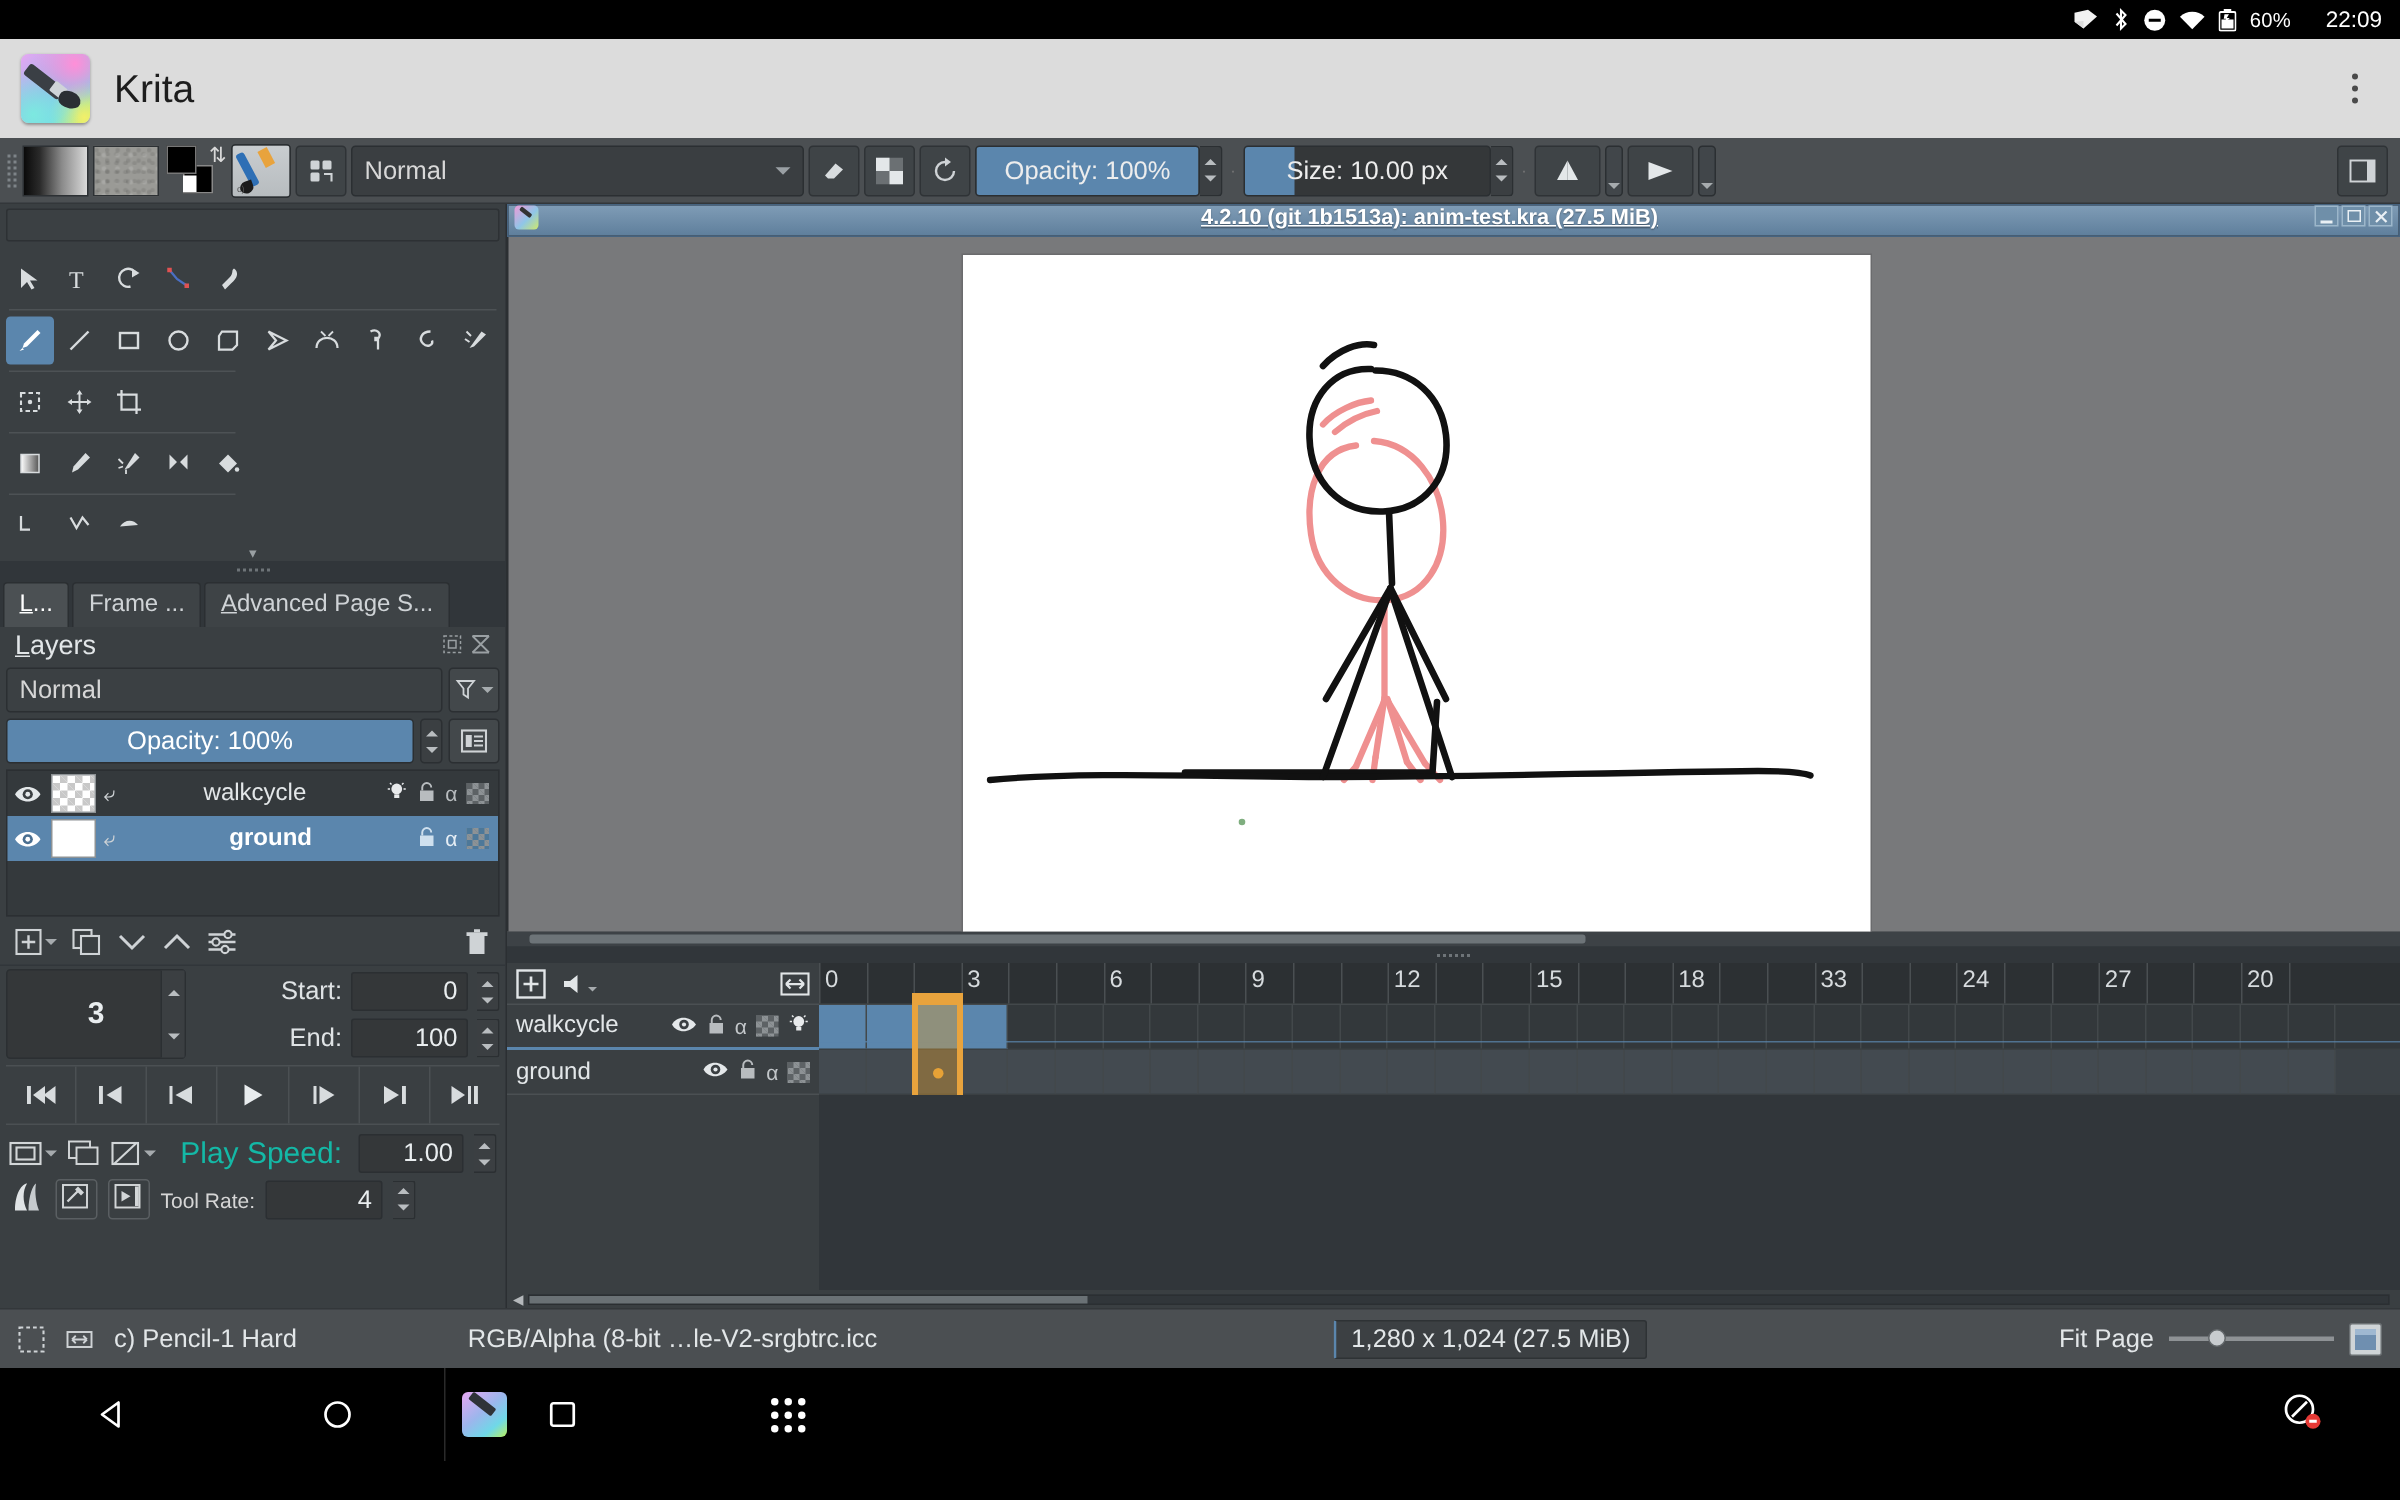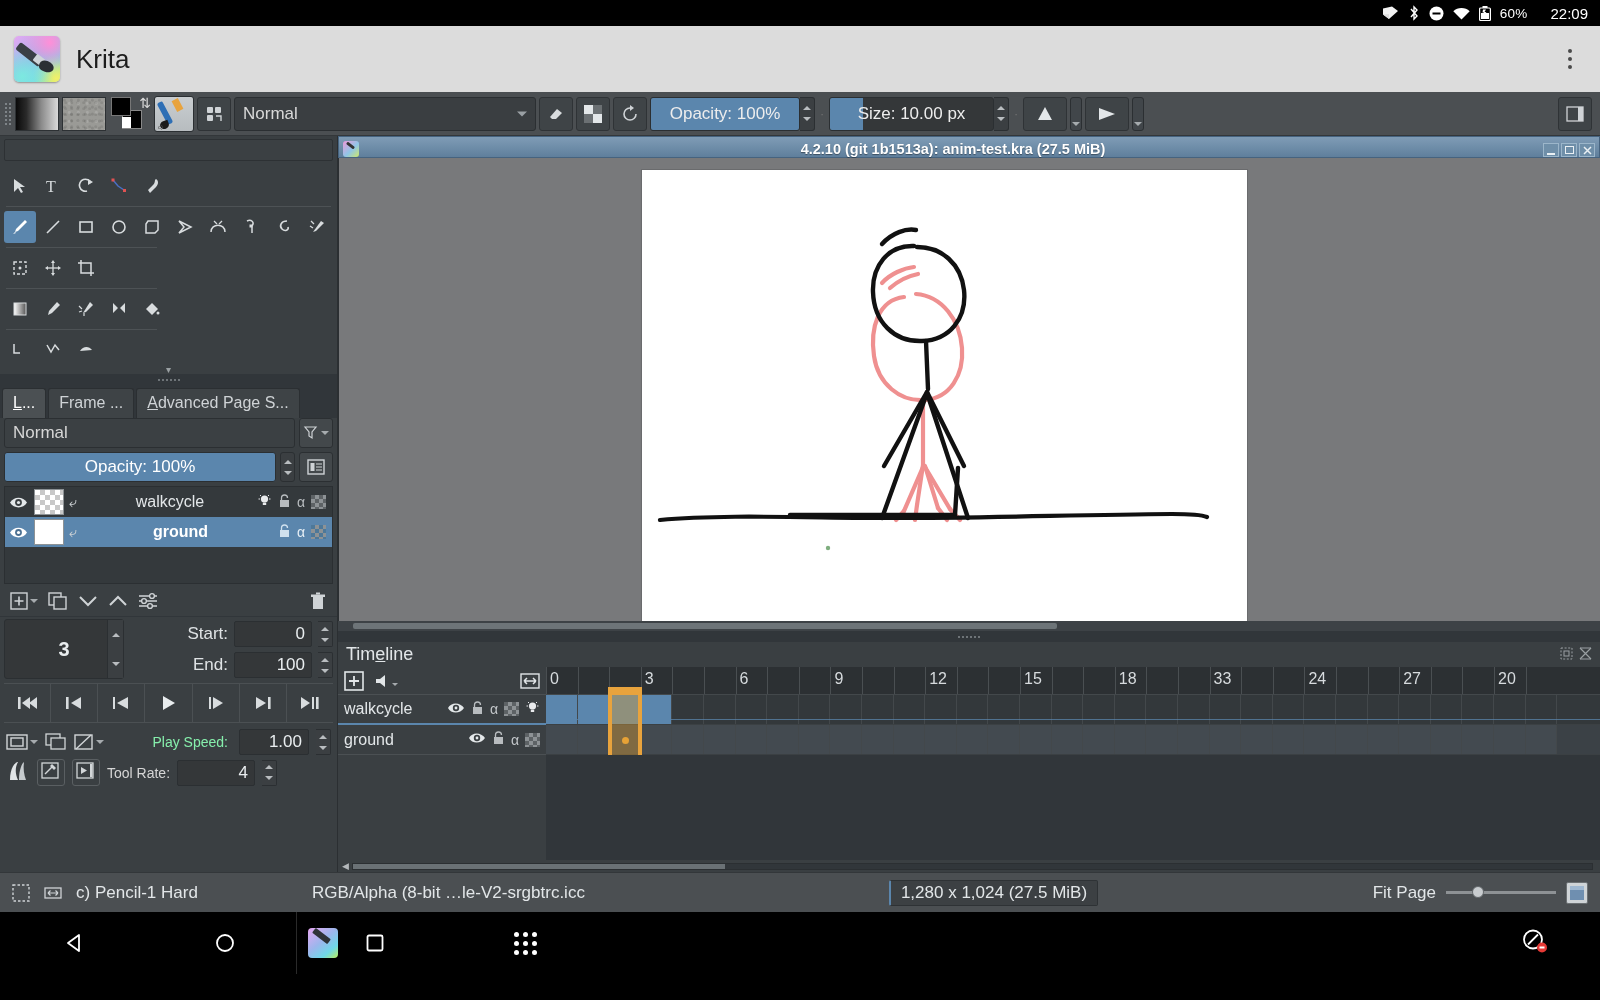--- a/index.html
+++ b/index.html
@@ -205,31 +205,31 @@
   .se-row { display:flex; align-items:center; justify-content:flex-end; gap:6px; }
   .se-row label { font-size:17px; color:#dfe3e5; }
   .numfield { width:78px; height:26px; background:#343739; border:1px solid #2b2f32; border-radius:2px;
     display:flex; align-items:center; justify-content:flex-end; padding-right:6px; font-size:17px; color:#e9edef;}
   #playbar { display:flex; border-top:1px solid #4b5053; border-bottom:1px solid #4b5053; }
   #playbar .pb-btn { flex:1; height:38px; display:flex; align-items:center; justify-content:center;
      border-right:1px solid #4b5053; color:#d8dcde; cursor:pointer;}
   #playbar .pb-btn:last-child{ border-right:none; }
   .anim-opts { display:flex; align-items:center; gap:7px; padding:6px 2px 2px; }
   .anim-opts .iconbtn { color:#d2d6d8; display:flex; align-items:center; gap:2px; cursor:pointer;}
-  .anim-opts label { font-size:14px; color:#86efac; margin-left:auto; }
+  .anim-opts label { font-size:20px; color:#14b8a6; margin-left:auto; }
   .anim-opts .numfield { width:70px; margin-left:4px; }
   .anim-opts2 { display:flex; align-items:center; gap:7px; padding:2px 2px 4px; }
   .framed { border:1px solid #5a5f62; border-radius:3px; padding:2px 3px; }
 
   
   #right-col { flex:1; display:flex; flex-direction:column; background:#31363a; }
   #mdi-title {
     height:22px; background:linear-gradient(180deg,#7f9cb6,#5f7f9c);
-    display:flex; align-items:flex-end; padding:0 4px; color:#fff;
-    border:1px solid #46637f; position:relative;
+    display:flex; align-items:flex-start; padding:0 4px; color:#fff;
+    border:1px solid #46637f; position:relative;text-decoration:underline;
   }
   #mdi-title .mdi-ico { width:16px; height:16px; border-radius:3px; margin-right:4px;
      background:linear-gradient(135deg,#ef9ad8,#8fc6e8 55%,#cfe86a); position:relative;}
   #mdi-title .mdi-ico::after{content:""; position:absolute; left:3px; top:3px; width:9px;height:3px;
      background:#333; transform:rotate(38deg); border-radius:1px;}
   #mdi-title-text { flex:1; text-align:center; font-size:14.5px; font-weight:bold;
      text-shadow:0 1px 1px rgba(0,0,0,.4); }
   #mdi-btns { display:flex; gap:2px; }
   #mdi-btns .wb { width:16px; height:14px; border:1px solid #9cb6ca; background:#6f8fa9;
      display:flex; align-items:center; justify-content:center;}
@@ -655,20 +655,37 @@
       </div>
       <div class="tab">
         <span>Frame ...</span>
       </div>
       <div class="tab">
         <u>A</u><span>dvanced Page S...</span>
       </div>
     </div>
 
     <div id="layers-dock">
+      <div class="docktitle">
+        <h3><u>L</u>ayers</h3>
+        <div class="dt-icons">
+          <span>
+            <svg width="13" height="13" viewBox="0 0 13 13">
+                <rect x="1" y="1" width="11" height="11" fill="none" stroke="#9aa0a3" stroke-dasharray="2 1.6"></rect>
+                <rect x="4" y="4" width="5" height="5" fill="none" stroke="#9aa0a3"></rect>
+              </svg>
+          </span>
+          <span>
+            <svg width="13" height="13" viewBox="0 0 13 13">
+                <path d="M1 1 L12 12 M12 1 L1 12" stroke="#9aa0a3" stroke-width="1.2"></path>
+                <path d="M1 1 L12 1 M1 12 L12 12" stroke="#9aa0a3" stroke-width="1.2"></path>
+              </svg>
+          </span>
+        </div>
+      </div>
       <div class="row-flex">
         <div id="layer-blend">
           <span>Normal</span>
           <span class="caret"></span>
         </div>
         <div class="filter-btn">
           <svg width="16" height="16" viewBox="0 0 16 16">
               <path d="M2 2 L13 2 L9 7 L9 13 L6 11 L6 7 Z" fill="none" stroke="#cfd3d6" stroke-width="1.2"></path>
             </svg>
           <i style="border-left:4px solid transparent;border-right:4px solid transparent;border-top:4px solid #a6abae;display:block;"></i>
@@ -997,37 +1014,20 @@
     <div class="hsplit">
         <i></i>
         <i></i>
         <i></i>
         <i></i>
         <i></i>
         <i></i>
       </div>
 
     <div id="timeline-dock">
-      <div id="timeline-head">
-        <h3>Tim<u>e</u>line</h3>
-        <div class="dt-icons">
-          <span>
-            <svg width="13" height="13" viewBox="0 0 13 13">
-                <rect x="1" y="1" width="11" height="11" fill="none" stroke="#9aa0a3" stroke-dasharray="2 1.6"></rect>
-                <rect x="4" y="4" width="5" height="5" fill="none" stroke="#9aa0a3"></rect>
-              </svg>
-          </span>
-          <span>
-            <svg width="13" height="13" viewBox="0 0 13 13">
-                <path d="M1 1 L12 12 M12 1 L1 12" stroke="#9aa0a3" stroke-width="1.2"></path>
-                <path d="M1 1 L12 1 M1 12 L12 12" stroke="#9aa0a3" stroke-width="1.2"></path>
-              </svg>
-          </span>
-        </div>
-      </div>
 
       <div id="timeline-body">
         <div id="tl-left">
           <div id="tl-toolbar">
             <span class="t-ico">
               <svg width="20" height="20" viewBox="0 0 20 20">
                   <rect x="1" y="1" width="18" height="18" fill="none" stroke="#e2e6e8" stroke-width="1.6"></rect>
                   <path d="M10 5 L10 15 M5 10 L15 10" stroke="#e2e6e8" stroke-width="1.8"></path>
                 </svg>
             </span>

